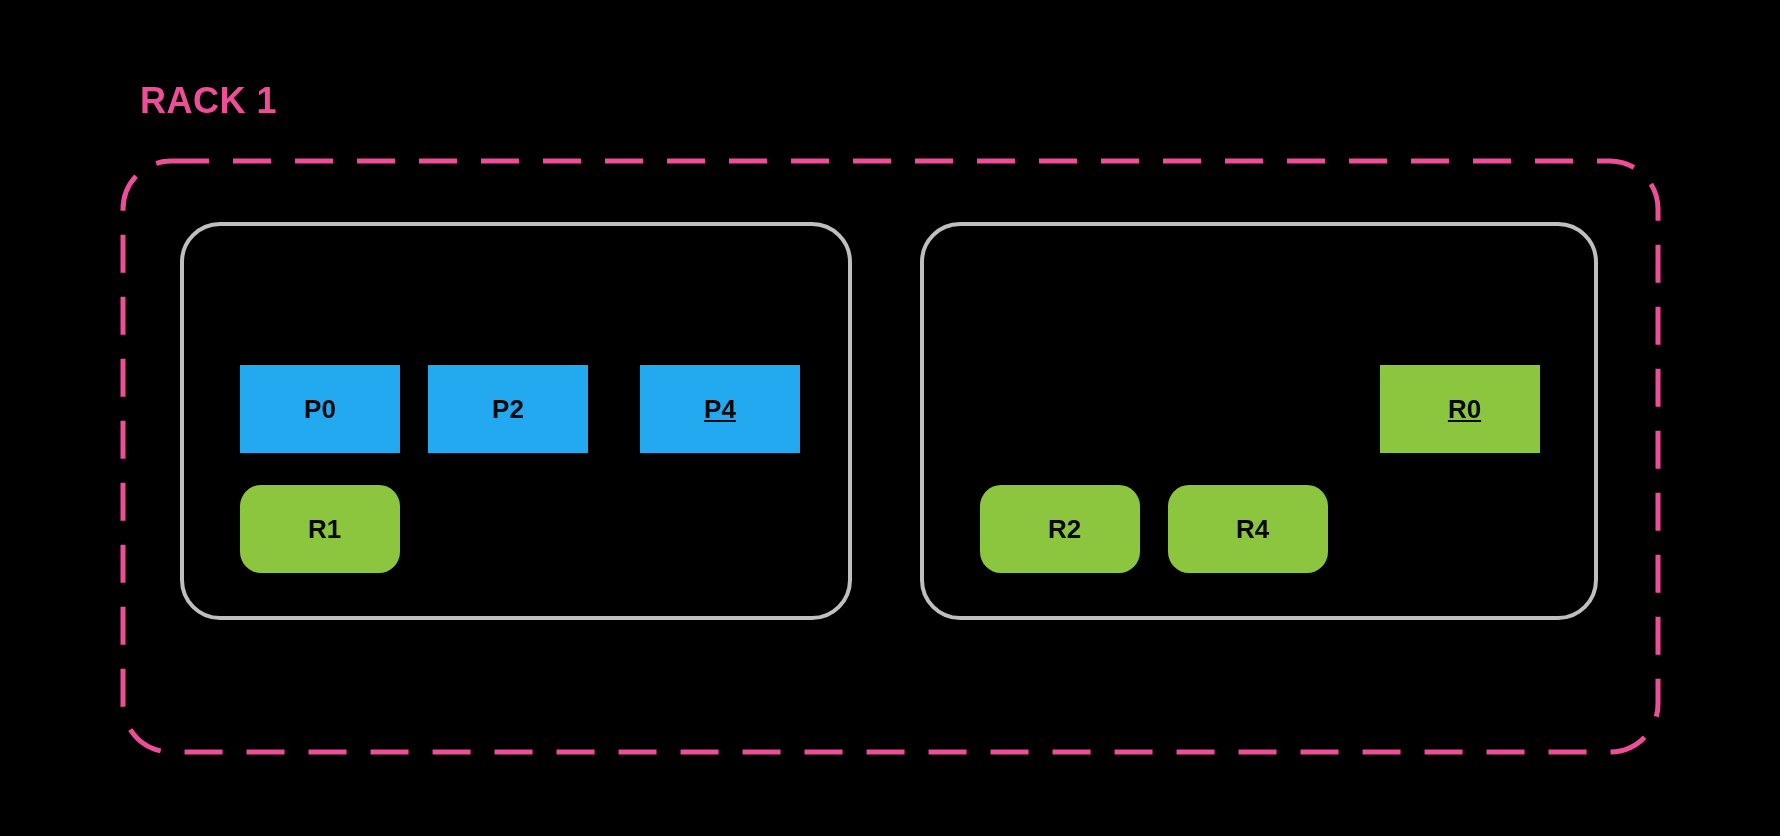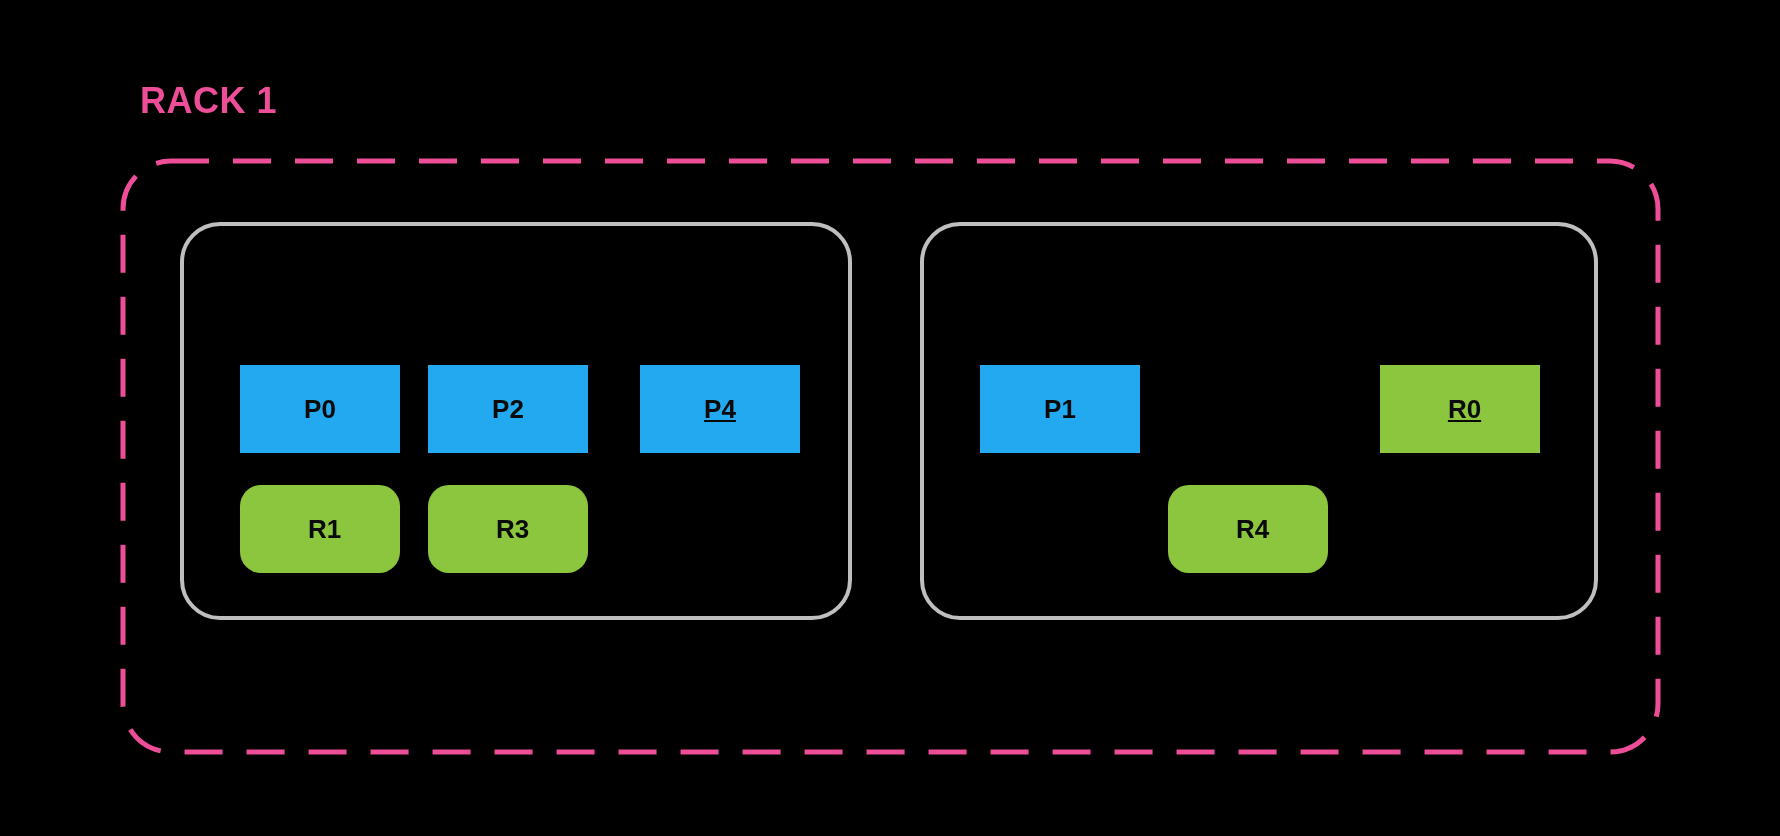--- a/index.html
+++ b/index.html
@@ -80,22 +80,21 @@
 
   <svg class="rack-boundary" width="1541" height="597" viewBox="0 0 1541 597" aria-hidden="true">
     <rect x="3" y="3" width="1535" height="591" rx="48" ry="48"></rect>
   </svg>
 
   <div class="node node-1">
     <div class="shard primary c0 r0">P0</div>
     <div class="shard primary c1 r0">P2</div>
     <div class="shard primary c2 r0">P4</div>
     <div class="shard replica c0 r1">R1</div>
-    <div class="shard replica c1 r1">R3</div>
   </div>
 
   <div class="node node-2">
-    <div class="shard primary c0 r0">P1</div>
     <div class="shard replica c2 r0">R0</div>
+    <div class="shard replica c0 r1">R2</div>
     <div class="shard replica c1 r1">R4</div>
   </div>
 
 </div>
 
 </body></html>

